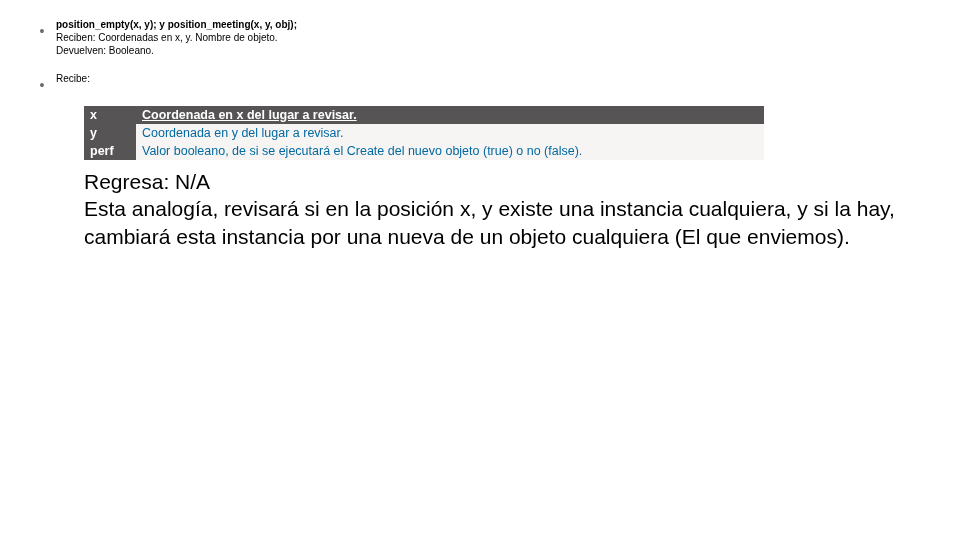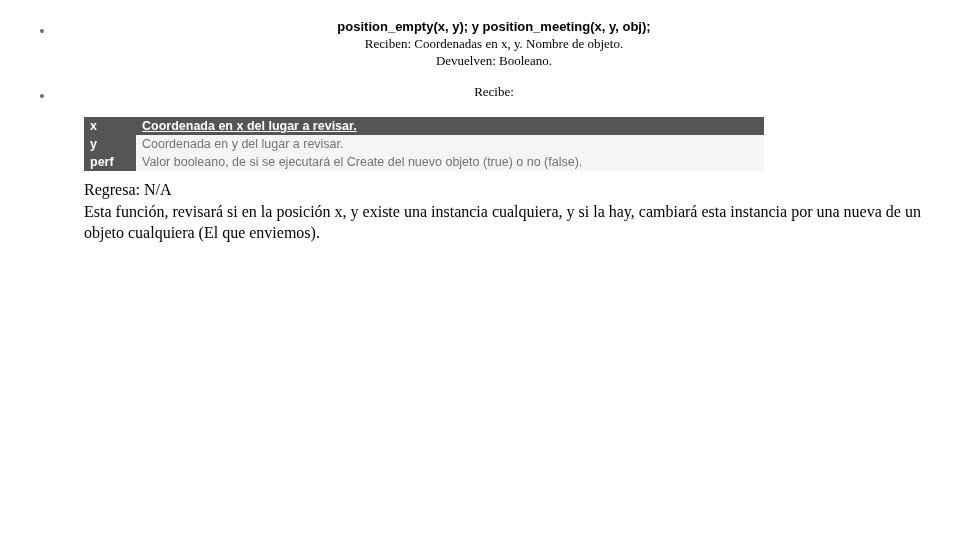--- a/index.html
+++ b/index.html
@@ -1,32 +1,32 @@
 <!DOCTYPE html>
 <html><head>
 <meta charset="utf-8">
 <style>
   * { box-sizing: border-box; margin: 0; padding: 0; }
   html, body { width: 960px; height: 540px; background: #fff; font-family: Arial, Helvetica, sans-serif; color: #000; }
   .page { padding: 18px 28px 0 28px; }
   .bullet-row { display: flex; align-items: flex-start; margin-bottom: 14px; }
   .bullet-dot { width: 28px; flex: 0 0 28px; display: flex; justify-content: center; padding-top: 6px; }
   .bullet-dot span { font-size: 14px; color: #6b6b6b; line-height: 1; }
-  .bullet-body { flex: 1; font-size: 13px; line-height: 1.32; text-align: center; }
+  .bullet-body { flex: 1; font-size: 10px; line-height: 1.32; }
   .fn-title { font-weight: 700; }
   .fn-bold { font-weight: 700; }
   .para { }
   .table-wrap { margin: 4px 0 8px 56px; width: 680px; border-collapse: collapse; font-size: 12.5px; }
   .table-wrap tr.hdr td.c1, .table-wrap tr.hdr td.c2 { background: #565454; color: #fff; font-weight: 700; }
   .table-wrap td.c1 { width: 52px; background: #565454; color: #fff; font-weight: 700; padding: 2px 6px; vertical-align: top; }
-  .table-wrap td.c2 { background: #eceae9; color: #737373; padding: 2px 6px; vertical-align: top; }
+  .table-wrap td.c2 { background: #eceae9; color: #0369a1; padding: 2px 6px; vertical-align: top; }
   .table-wrap tr.hdr td.c2 { text-decoration: underline; }
   .table-wrap tr.alt td.c2 { background: #f6f5f4; }
-  .after-table { margin-left: 56px; font-size: 16px; line-height: 1.32; width: 850px; }
-  .linebreak { display: block; font-family: Liberation Serif, serif; }
+  .after-table { margin-left: 56px; font-size: 21px; line-height: 1.32; width: 850px; }
+  .linebreak { display: block; }
 </style>
 </head>
 <body>
 
 <div class="page">
 
   <div class="bullet-row">
     <div class="bullet-dot">
         <span>•</span>
       </div>
@@ -60,16 +60,16 @@
     </tr>
     <tr class="alt">
       <td class="c1">perf</td>
       <td class="c2">Valor booleano, de si se ejecutará el Create del nuevo objeto (true) o no (false).</td>
     </tr>
   </tbody>
     </table>
 
   <div class="after-table">
     <span class="linebreak">Regresa: N/A</span>
-    <span class="linebreak">Esta función, revisará si en la posición x, y existe una instancia cualquiera, y si la hay, cambiará esta instancia por una nueva de un objeto cualquiera (El que enviemos).</span>
+    <span class="linebreak">Esta analogía, revisará si en la posición x, y existe una instancia cualquiera, y si la hay, cambiará esta instancia por una nueva de un objeto cualquiera (El que enviemos).</span>
   </div>
 
 </div>
 
 </body></html>

